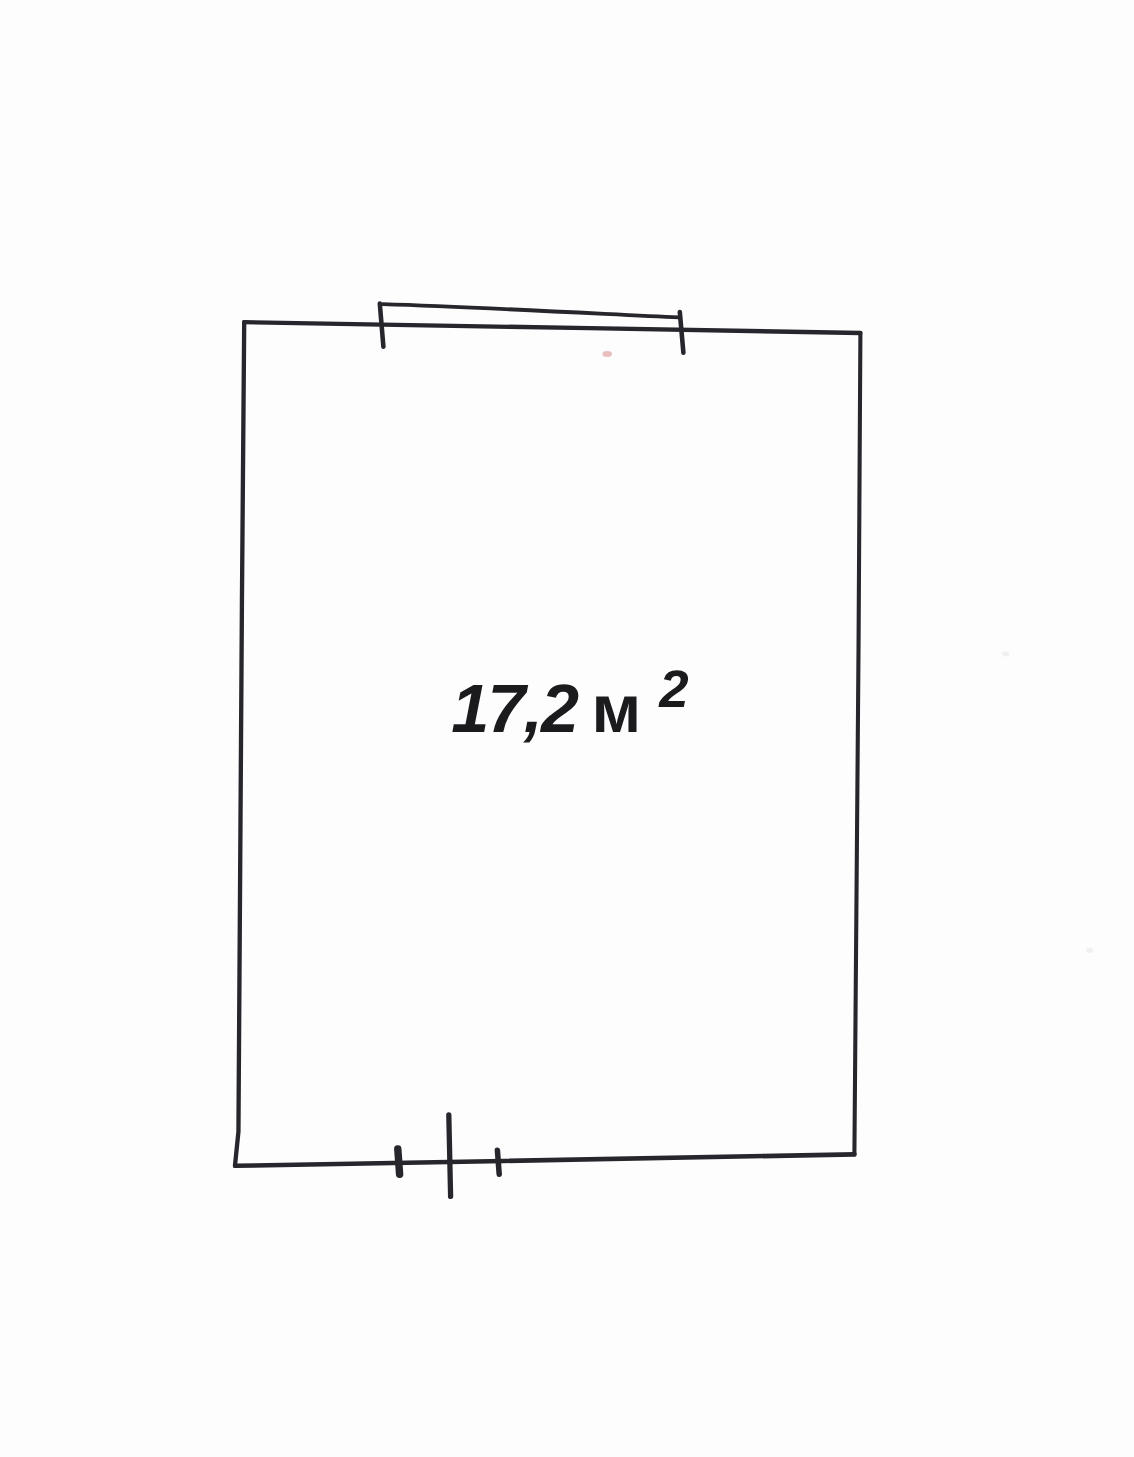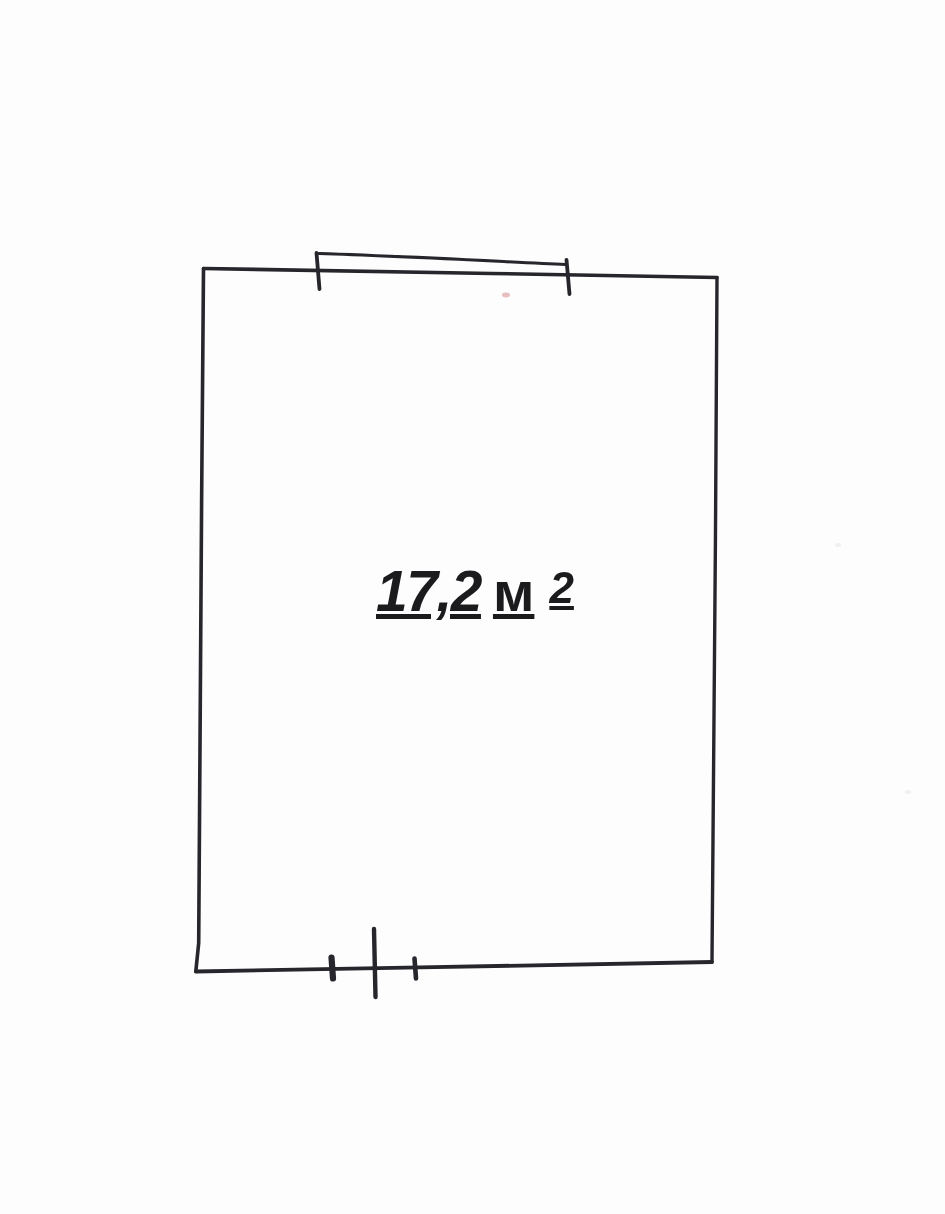--- a/index.html
+++ b/index.html
@@ -35,25 +35,24 @@
   .faint-speck {
     fill: #9aa0a8;
     stroke: none;
     opacity: 0.14;
   }
   .area-label {
     position: absolute;
     left: 376px;
     top: 563px;
     display: flex;
-    align-items: flex-end;
+    align-items: flex-start;
     color: var(--text-color, #1b1b1e);
     white-space: nowrap;
     user-select: none;
-    text-decoration: underline;
   }
   .area-value {
     font-size: 57px;
     line-height: 1;
     font-weight: 700;
     font-style: italic;
     letter-spacing: -1.5px;
   }
   .area-unit {
     font-size: 56px;

